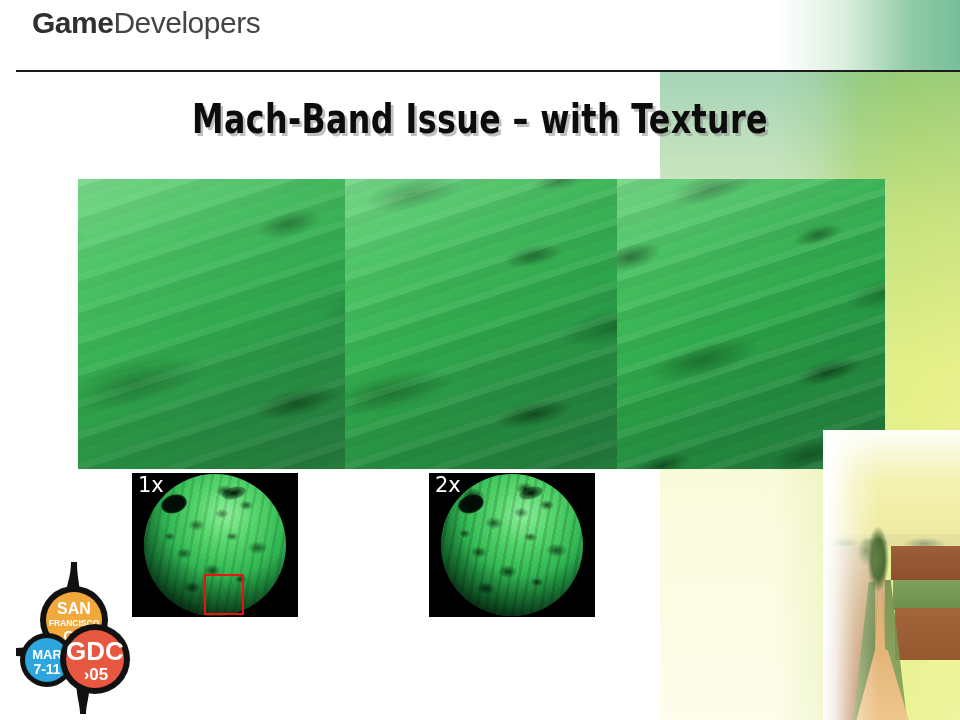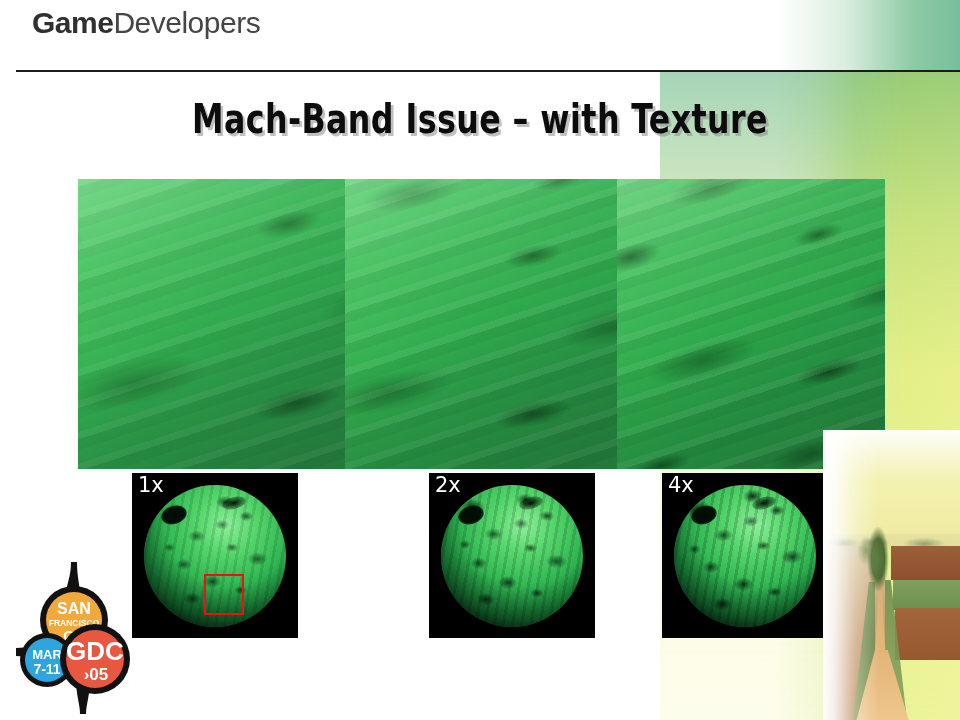--- a/index.html
+++ b/index.html
@@ -198,21 +198,21 @@
     top: 0; bottom: 0;
     width: 1px;
     background: rgba(255,255,255,0.18);
   }
 
   
   .thumb {
     position: absolute;
     top: 473px;
     width: 166px;
-    height: 165px;
+    height: 144px;
     background: #000000;
     overflow: hidden;
   }
   .thumb-1 { left: 132px; }
   .thumb-2 { left: 397px; margin-left: 32px; }
   .thumb-3 { left: 662px; }
 
   .sphere {
     position: absolute;
     left: 50%;
@@ -494,30 +494,20 @@
     <div class="sphere s2">
       <div class="speck"></div>
       <div class="mottle"></div>
       <div class="bigdark"></div>
       <div class="bigdark2"></div>
       <div class="terminator"></div>
     </div>
     <div class="thumb-label">2x</div>
   </div>
 
-  <div class="thumb thumb-3">
-    <div class="sphere s4">
-      <div class="speck"></div>
-      <div class="mottle"></div>
-      <div class="bigdark"></div>
-      <div class="bigdark2"></div>
-      <div class="terminator"></div>
-    </div>
-    <div class="thumb-label">4x</div>
-  </div>
 
   <div class="landscape">
     <div class="sky"></div>
     <div class="far-trees"></div>
     <div class="field-left"></div>
     <div class="field-right-a"></div>
     <div class="field-right-b"></div>
     <div class="field-right-c"></div>
     <div class="field-right-d"></div>
     <div class="hedge-left"></div>

